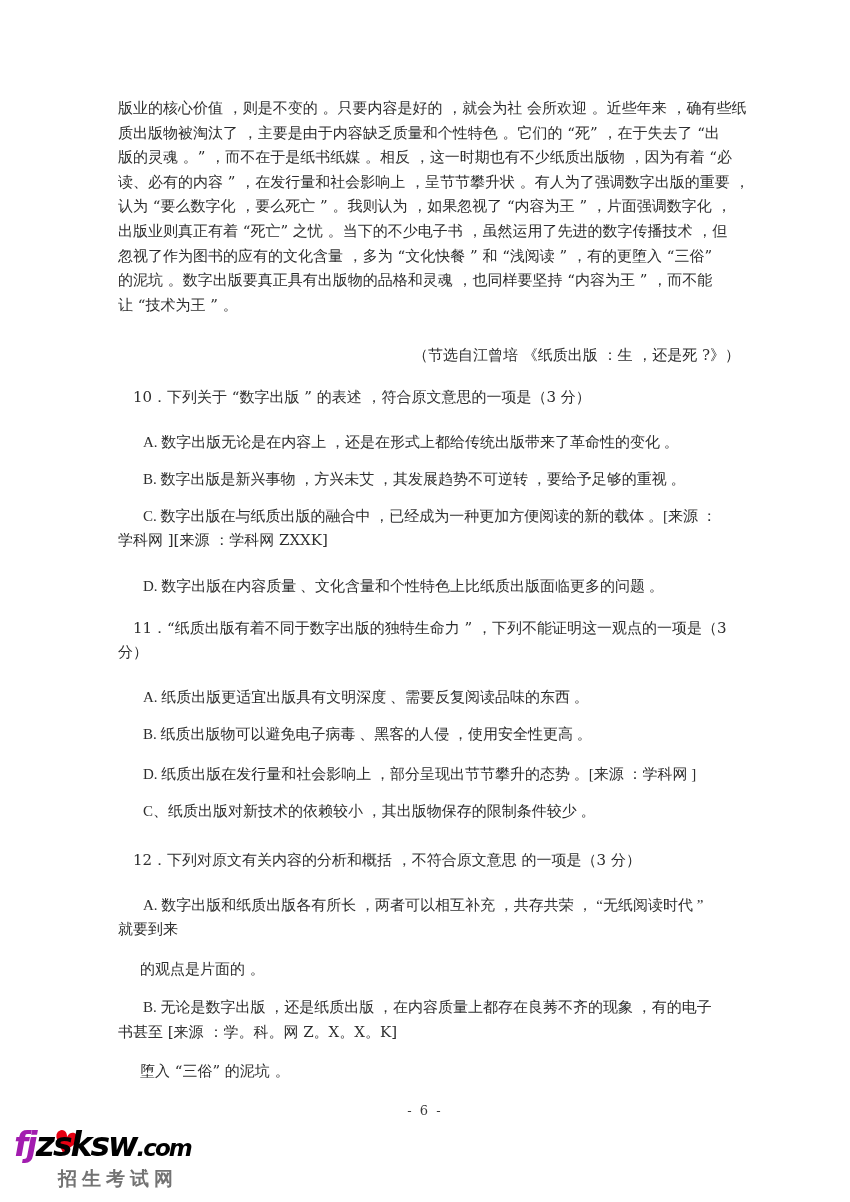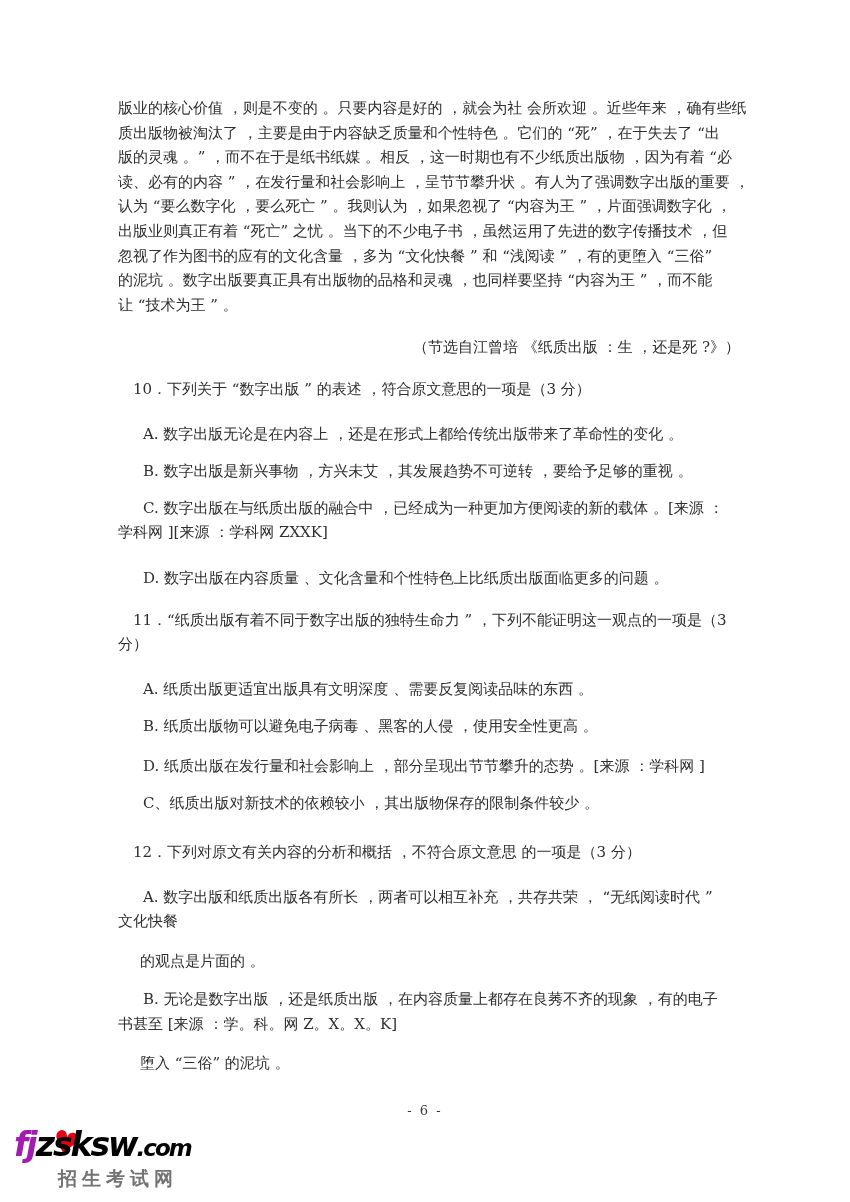--- a/index.html
+++ b/index.html
@@ -14,23 +14,23 @@
   }
   .content {
     position: absolute;
     left: 118px;
     top: 96px;
     width: 622px;
     font-size: 15px;
     line-height: 24.6px;
   }
   .line { white-space: nowrap; }
-  .source { margin-top: 18px; text-align: right; }
+  .source { margin-top: 26px; text-align: right; }
   .stem { padding-left: 15px; }
-  .opt  { padding-left: 25px; }
+  .opt  { padding-left: 25px; font-family: Liberation Serif, serif; }
   .cont { padding-left: 22px; }
   .mt12 { margin-top: 12px; }
   .mt13 { margin-top: 13px; }
   .mt15 { margin-top: 15px; }
   .mt16 { margin-top: 14px; }
   .mt17 { margin-top: 17px; }
   .mt20 { margin-top: 20px; }
   .mt21 { margin-top: 21px; }
   .mt24 { margin-top: 24px; }
   .page-number {
@@ -117,21 +117,21 @@
       <div class="line">分）</div>
     </div>
     <div class="line opt mt20">A. 纸质出版更适宜出版具有文明深度 、需要反复阅读品味的东西 。</div>
     <div class="line opt mt13">B. 纸质出版物可以避免电子病毒 、黑客的人侵 ，使用安全性更高 。</div>
     <div class="line opt mt15">D. 纸质出版在发行量和社会影响上 ，部分呈现出节节攀升的态势 。[来源 ：学科网 ]</div>
     <div class="line opt mt13">C、纸质出版对新技术的依赖较小 ，其出版物保存的限制条件较少 。</div>
 
     <div class="line stem mt24">12．下列对原文有关内容的分析和概括 ，不符合原文意思 的一项是（3 分）</div>
     <div class="mt20">
       <div class="line opt">A. 数字出版和纸质出版各有所长 ，两者可以相互补充 ，共存共荣 ， “无纸阅读时代 ”</div>
-      <div class="line">文化快餐</div>
+      <div class="line">就要到来</div>
     </div>
     <div class="line cont mt15">的观点是片面的 。</div>
     <div class="mt16">
       <div class="line opt">B. 无论是数字出版 ，还是纸质出版 ，在内容质量上都存在良莠不齐的现象 ，有的电子</div>
       <div class="line">书甚至 [来源 ：学。科。网 Z。X。X。K]</div>
     </div>
     <div class="line cont mt16">堕入 “三俗” 的泥坑 。</div>
 
   </div>
 

